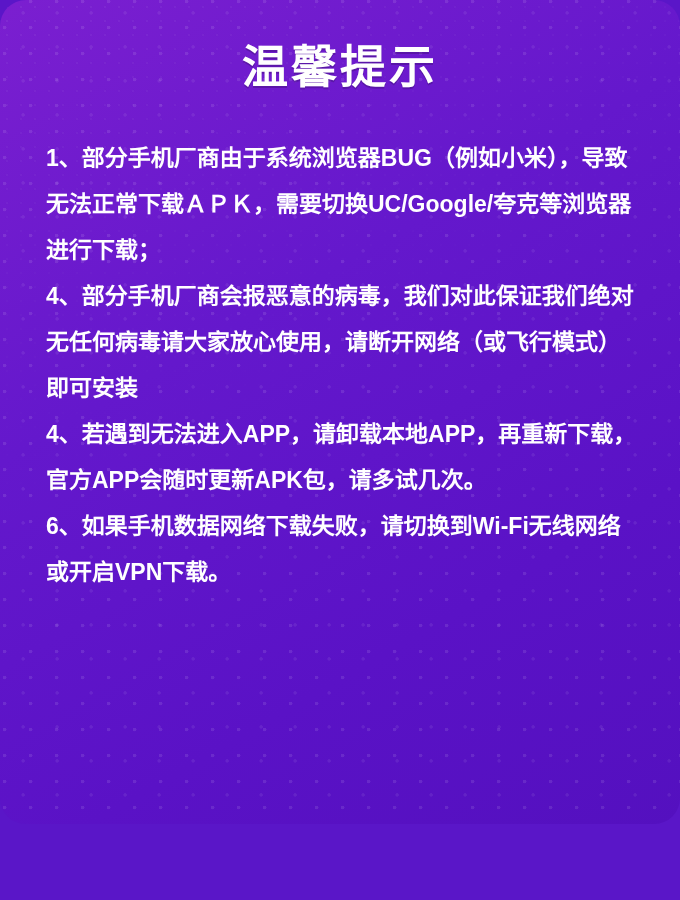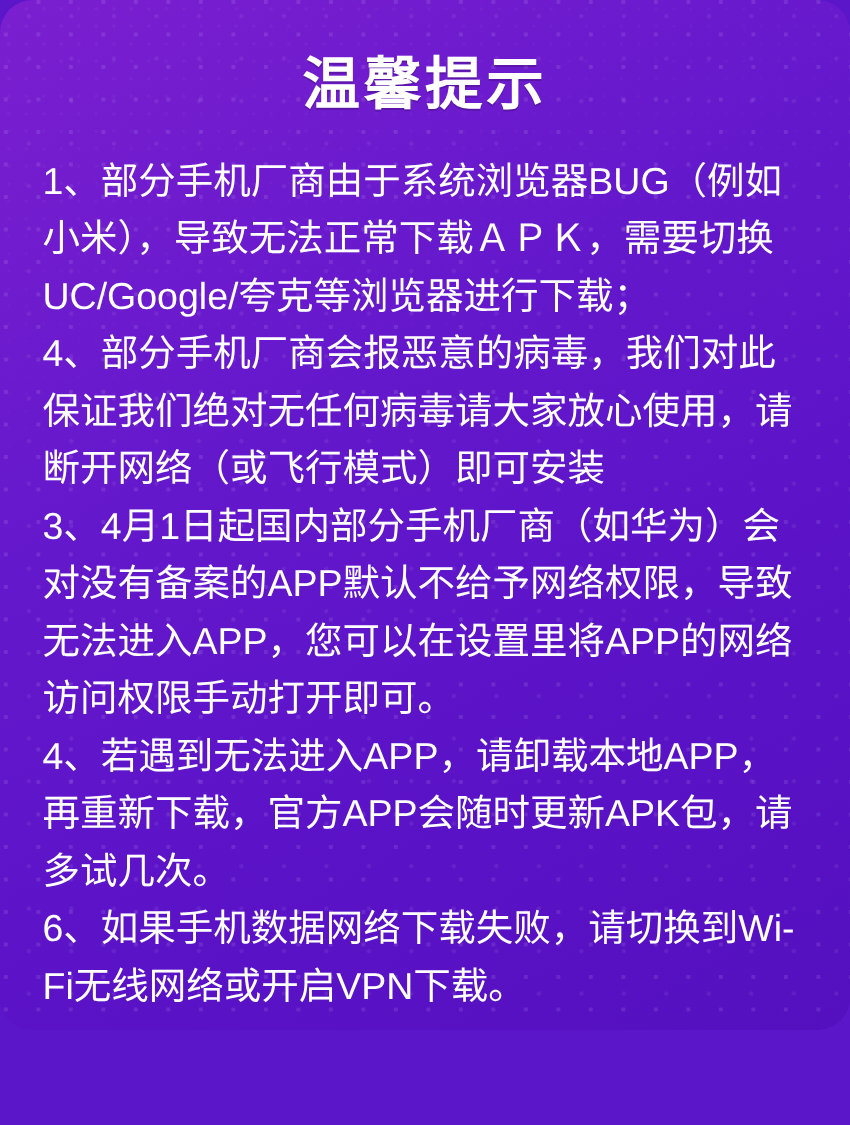--- a/index.html
+++ b/index.html
@@ -48,42 +48,41 @@
     color: #ffffff;
     font-size: 46px;
     line-height: 1.2;
     font-weight: bold;
     letter-spacing: 3px;
     text-shadow: 0 2px 0 rgba(0,0,0,0.18);
   }
 
   .body-text {
     position: relative;
-    margin: 0;
+    margin: 12px;
     padding: 12px 30px 30px 34px;
     color: #ffffff;
-    font-size: 30px;
+    font-size: 23px;
     line-height: 46px;
-    font-weight: normal;
+    font-weight: bold;
     letter-spacing: 0px;
     word-break: break-word;
   }
 
   .line {
     display: block;
   }
 </style>
 </head>
 <body>
 
 <div class="notice-card">
   <div class="texture"></div>
 
   <h1 class="title">温馨提示</h1>
 
   <div class="body-text">
     <span class="line">1、部分手机厂商由于系统浏览器BUG（例如小米），导致无法正常下载ＡＰＫ，需要切换UC/Google/夸克等浏览器进行下载；</span>
     <span class="line">4、部分手机厂商会报恶意的病毒，我们对此保证我们绝对无任何病毒请大家放心使用，请断开网络（或飞行模式）即可安装</span>
-    <span class="line">3、4月1日起国内部分手机厂商（如华为）会对没有备案的APP默认不给予网络权限，导致无法进入APP，您可以在设置里将APP的网络访问权限手动打开即可。</span>
     <span class="line">4、若遇到无法进入APP，请卸载本地APP，再重新下载，官方APP会随时更新APK包，请多试几次。</span>
     <span class="line">6、如果手机数据网络下载失败，请切换到Wi-Fi无线网络或开启VPN下载。</span>
   </div>
 </div>
 
 </body></html>

